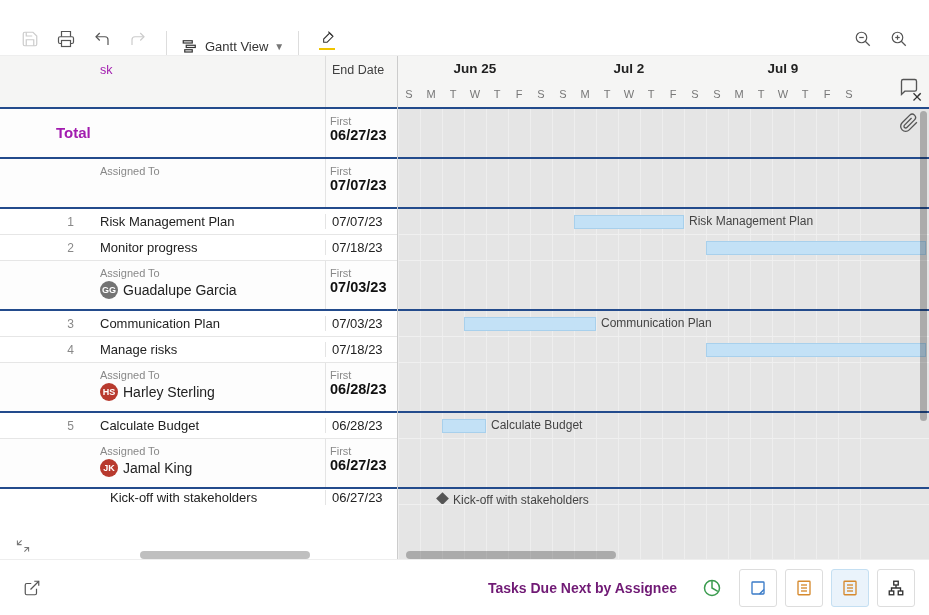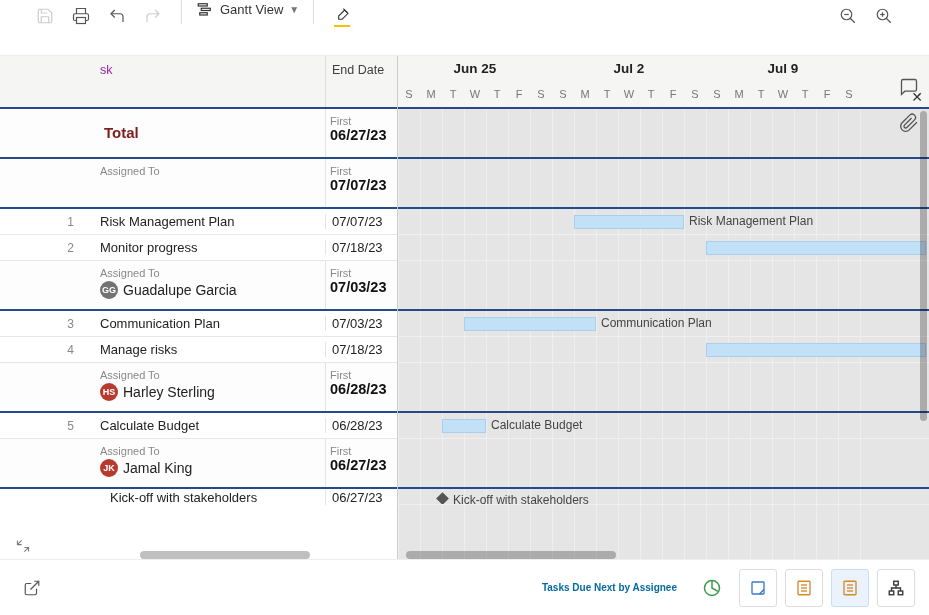--- a/index.html
+++ b/index.html
@@ -1,38 +1,38 @@
 <!DOCTYPE html>
 <html><head>
 <meta charset="utf-8">
 <style>
   * { box-sizing: border-box; margin: 0; padding: 0; }
   body { font-family: Arial, Helvetica, sans-serif; font-size: 13px; color: #333; background: #fff; width: 929px; height: 615px; overflow: hidden; position: relative; }
   
-  .toolbar { height: 56px; display: flex; align-items: flex-start; padding: 0 27px; border-bottom: 1px solid #eee; }
+  .toolbar { height: 56px; display: flex; align-items: flex-end; padding: 0 12px; border-bottom: 1px solid #eee; }
   .tb-btn { width: 32px; height: 32px; display: flex; align-items: center; justify-content: center; cursor: pointer; color: #555; border-radius: 3px; margin: 0 2px; }
   .tb-btn.disabled { color: #ccc; cursor: default; }
   .tb-sep { width: 1px; height: 24px; background: #ddd; margin: 0 10px; }
   .view-selector { display: flex; align-items: center; gap: 6px; cursor: pointer; color: #333; margin: 0 4px; }
   .view-selector .caret { font-size: 10px; color: #777; }
   .highlighter { color: #333; border-bottom: 2px solid #f0c400; padding-bottom: 0px; }
   .tb-spacer { flex: 1; }
   
   .main-area { display: flex; height: calc(615px - 56px - 56px); position: relative; }
   
   .task-panel { width: 398px; flex-shrink: 0; display: flex; flex-direction: column; background: #fff; border-right: 1px solid #ccc; }
   .task-header { height: 53px; display: flex; background: #f5f5f4; border-bottom: 2px solid #234b8c; }
   .th-task { flex: 1; display: flex; align-items: flex-start; padding: 7px 8px; font-size: 12.5px; color: #a21caf; padding-left: 100px; }
   .th-end { width: 72px; border-left: 1px solid #ddd; display: flex; align-items: flex-start; padding: 7px 6px; font-size: 12.5px; color: #404040; }
   
   .task-body { flex: 1; overflow: hidden; position: relative; }
   .task-rows { position: absolute; top: 0; left: 0; right: 0; }
   
   .group-row { display: flex; height: 50px; border-bottom: 2px solid #234b8c; background: #fdfdfd; }
-  .group-row.total .name-cell { font-weight: bold; font-size: 15px; color: #7f1d1d; padding-left: 56px; padding-top: 15px; margin-left: 48px;}
+  .group-row.total .name-cell { font-weight: bold; font-size: 15px; color: #a21caf; padding-left: 56px; padding-top: 15px;}
   .group-row .label-area { flex: 1; padding: 6px 8px 0 100px; }
   .group-row .lbl { font-size: 11px; color: #888; }
   .group-row .assignee-line { display: flex; align-items: center; gap: 5px; margin-top: 2px; font-size: 14px; color: #222;}
   .avatar { width: 18px; height: 18px; border-radius: 50%; font-size: 9px; font-weight: bold; color: #fff; display: flex; align-items: center; justify-content: center; flex-shrink: 0; }
   .end-cell { width: 72px; border-left: 1px solid #e4e4e4; padding: 6px 4px 0 4px; }
   .end-cell .lbl { font-size: 11px; color: #888; }
   .end-cell .date-big { font-weight: bold; font-size: 14.5px; color: #111; line-height: 1.2; }
   
   .task-row { display: flex; height: 26px; border-bottom: 1px solid #e6e6e6; align-items: center; }
   .task-row .rownum { width: 100px; text-align: right; padding-right: 26px; font-size: 12px; color: #888; }
@@ -63,21 +63,21 @@
   
   .milestone { position: absolute; font-size: 12px; color: #444; }
   .milestone .diamond { display:inline-block; width:9px; height:9px; background:#555; transform: rotate(45deg); margin-right:6px; position:relative; top:-1px;}
   
   .right-rail { position: absolute; right: 0; top: 56px; width: 40px; display: flex; flex-direction: column; align-items: center; gap: 14px; padding-top: 20px; }
   .rail-icon { width: 22px; height: 22px; display: flex; align-items:center; justify-content:center; color: #555; cursor:pointer;}
   
   .footer { position: absolute; bottom: 0; left: 0; right: 0; height: 56px; display: flex; align-items: center; padding: 0 14px; border-top: 1px solid #eee; }
   .footer-left { width: 36px; height:36px; display:flex; align-items:center; justify-content:center; cursor:pointer; color:#555;}
   .footer-spacer { flex: 1; }
-  .footer-title { font-weight: bold; font-size: 10px; color: #0369a1; margin-right: 16px;}
+  .footer-title { font-weight: bold; font-size: 14px; color: #701a75; margin-right: 16px;}
   .footer-icons { display: flex; gap: 8px; }
   .ficon { width: 38px; height: 38px; border: 1px solid #ddd; border-radius: 3px; display:flex; align-items:center; justify-content:center; cursor:pointer;}
   .ficon.no-border { border: none; }
   .ficon.active { background: #eaf3fb; border-color: #c4dff2; }
   
   .collapse-handle { position:absolute; left:14px; bottom: 60px; width:18px; height:18px; cursor:pointer; color:#777; display:flex; align-items:center; justify-content:center;}
 </style>
 </head>
 <body>
 

